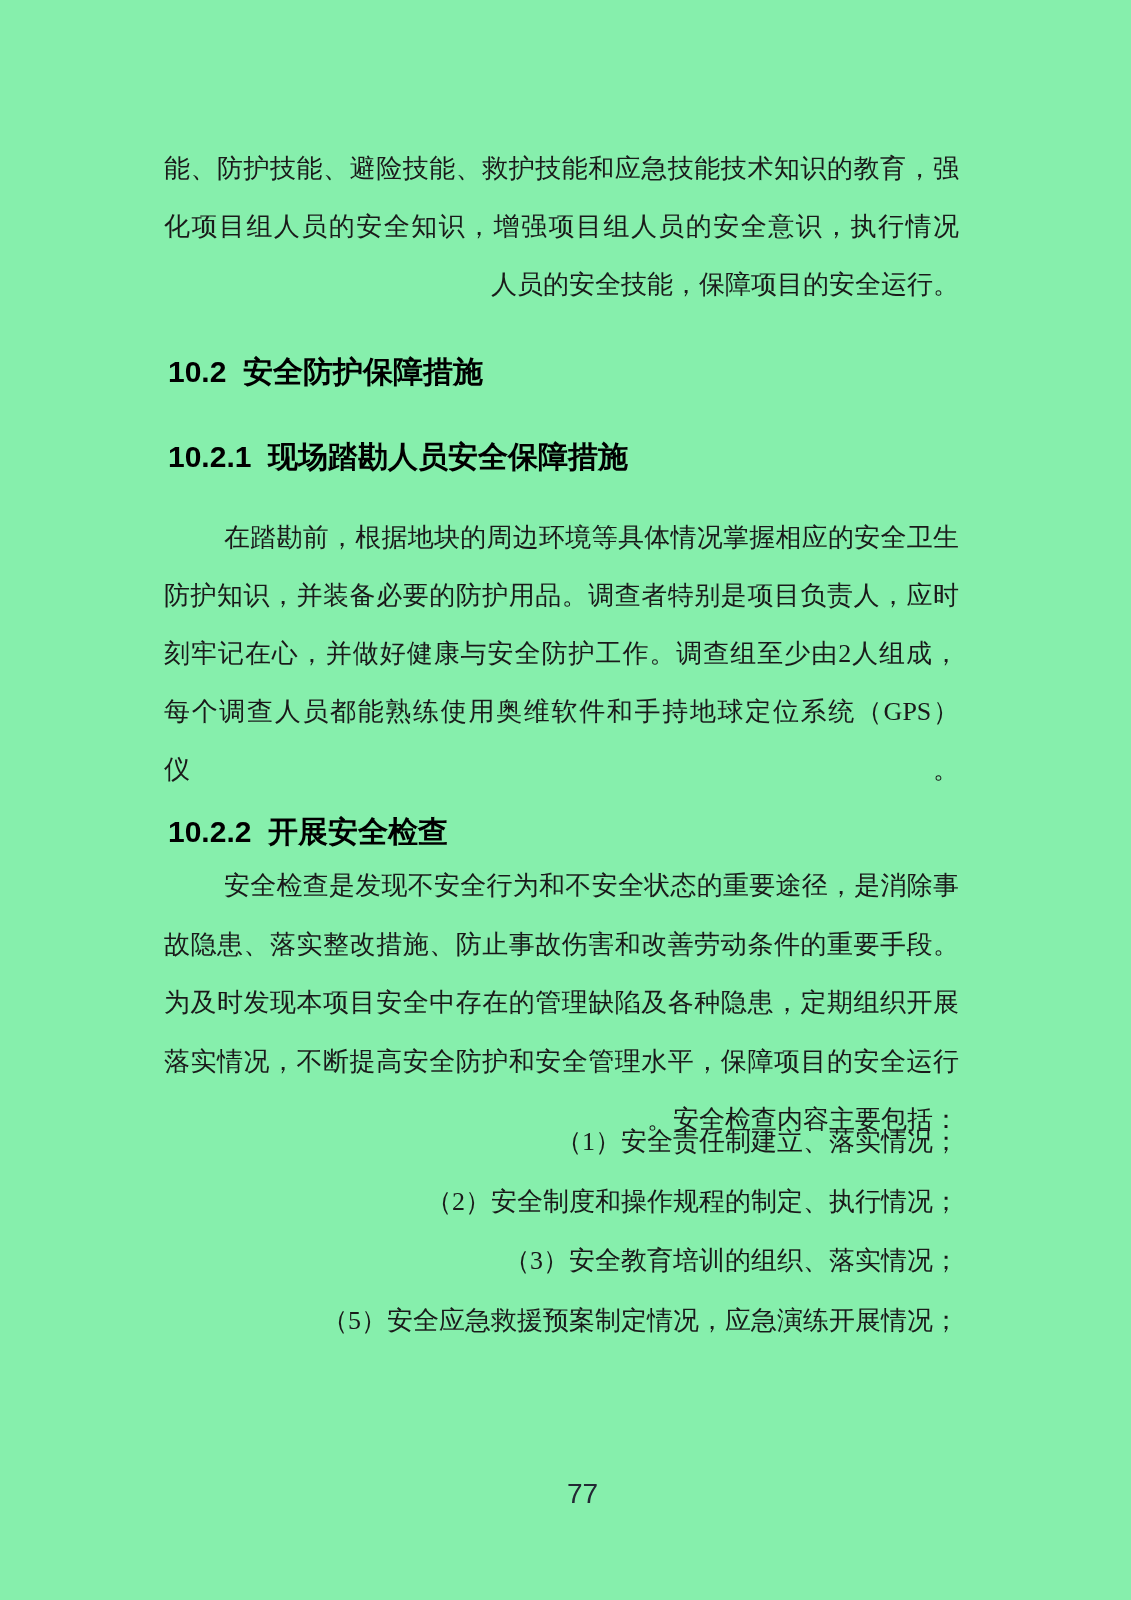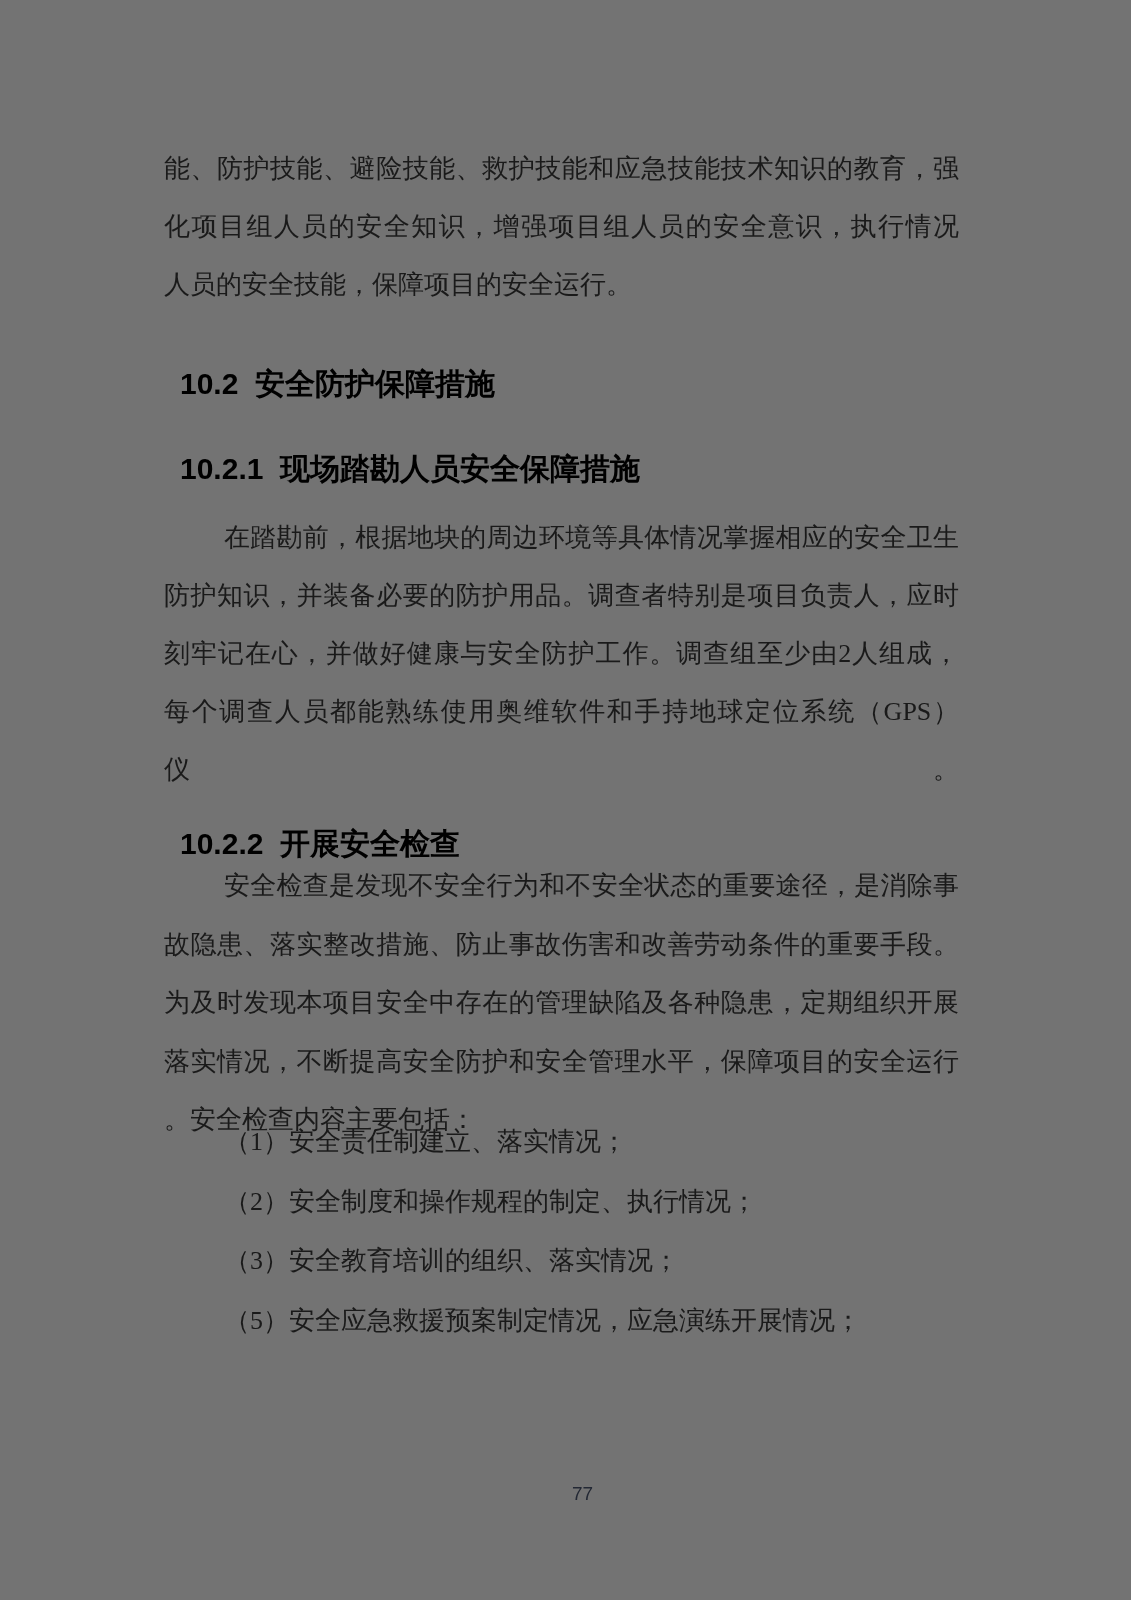--- a/index.html
+++ b/index.html
@@ -1,46 +1,47 @@
 <!DOCTYPE html>
 <html><head>
 <meta charset="utf-8">
 <style>
   html,body{margin:0;padding:0;background:#ffffff;}
   .page{
     position:relative;
     width:1131px;
     height:1600px;
-    background:#737373;
+    background:#86efac;
     overflow:hidden;
     font-family:"Liberation Serif","DejaVu Serif",serif;
     color:#1a1a1a;
   }
   .block{
     position:absolute;
     left:164px;
     width:795px;
   }
   .ln{
     white-space:pre-wrap;
     font-size:26px;
     color:#1a1a1a;
+    text-align:right;
   }
   .j{
     text-align:justify;
     text-align-last:justify;
     text-justify:inter-character;
   }
   .ind{ text-indent:60px; }
 
   .hd{
     position:absolute;
     left:164px;
     width:900px;
-    margin:16px;
+    margin:4px;
     font-family:"Liberation Sans","DejaVu Sans",sans-serif;
     font-weight:700;
     font-size:30px;
     line-height:36px;
     color:#000000;
     white-space:pre-wrap;
   }
 
   .para-cont{ top:140px; line-height:58px; }
   .hd-10-2  { top:350px; }
@@ -52,21 +53,21 @@
 
   .footer{
     position:absolute;
     top:1481px;
     left:0;
     width:1131px;
     box-sizing:border-box;
     padding-left:34px;
     text-align:center;
     font-family:"Liberation Sans","DejaVu Sans",sans-serif;
-    font-size:19px;
+    font-size:28px;
     line-height:26px;
     color:#232834;
   }
 </style>
 </head>
 <body>
 
 <div class="page">
 
   <div class="block para-cont">

